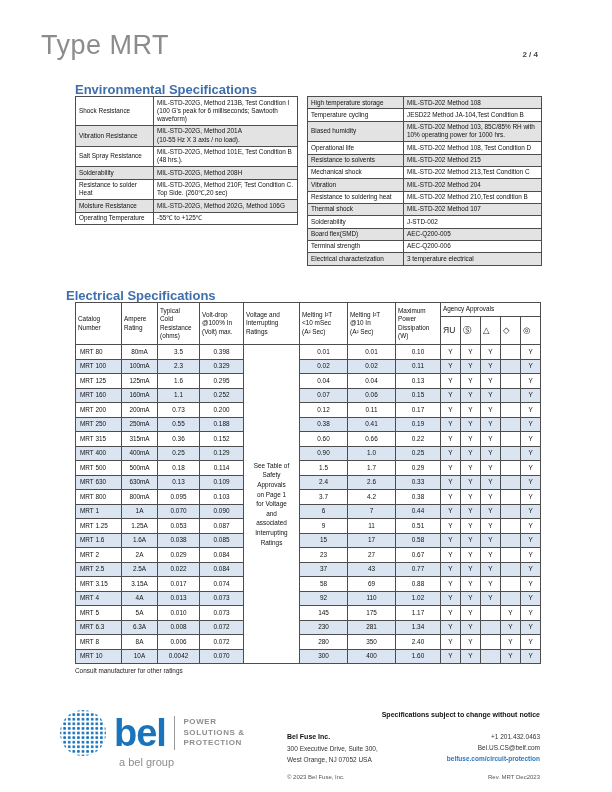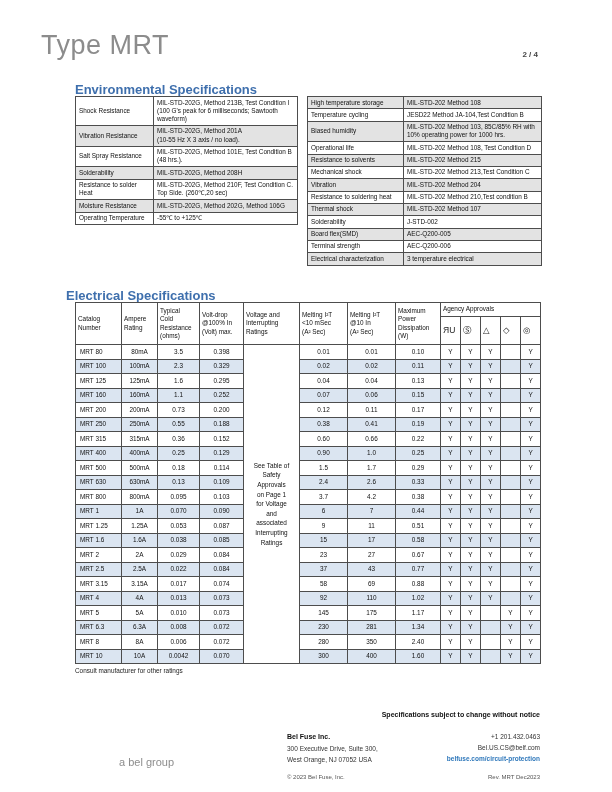--- a/index.html
+++ b/index.html
@@ -544,20 +544,30 @@
           <td class="appr">Y</td>
           <td class="appr"></td>
           <td class="appr">Y</td>
           <td class="appr">Y</td>
         </tr>
       </tbody>
   </table>
 
   <div id="elec-footnote">Consult manufacturer for other ratings</div>
 
+  <div class="logo">
+    <div class="globe"></div>
+    <div class="bel-text">bel</div>
+    <div class="logo-divider"></div>
+    <div class="tagline">
+      <span>POWER</span>
+      <span>SOLUTIONS &amp;</span>
+      <span>PROTECTION</span>
+    </div>
+  </div>
   <div class="bel-group">a bel group</div>
 
   <div class="notice">Specifications subject to change without notice</div>
 
   <div class="company-block">
     <div class="company">Bel Fuse Inc.</div>
     <div>300 Executive Drive, Suite 300,</div>
     <div>West Orange, NJ 07052 USA</div>
   </div>
 

